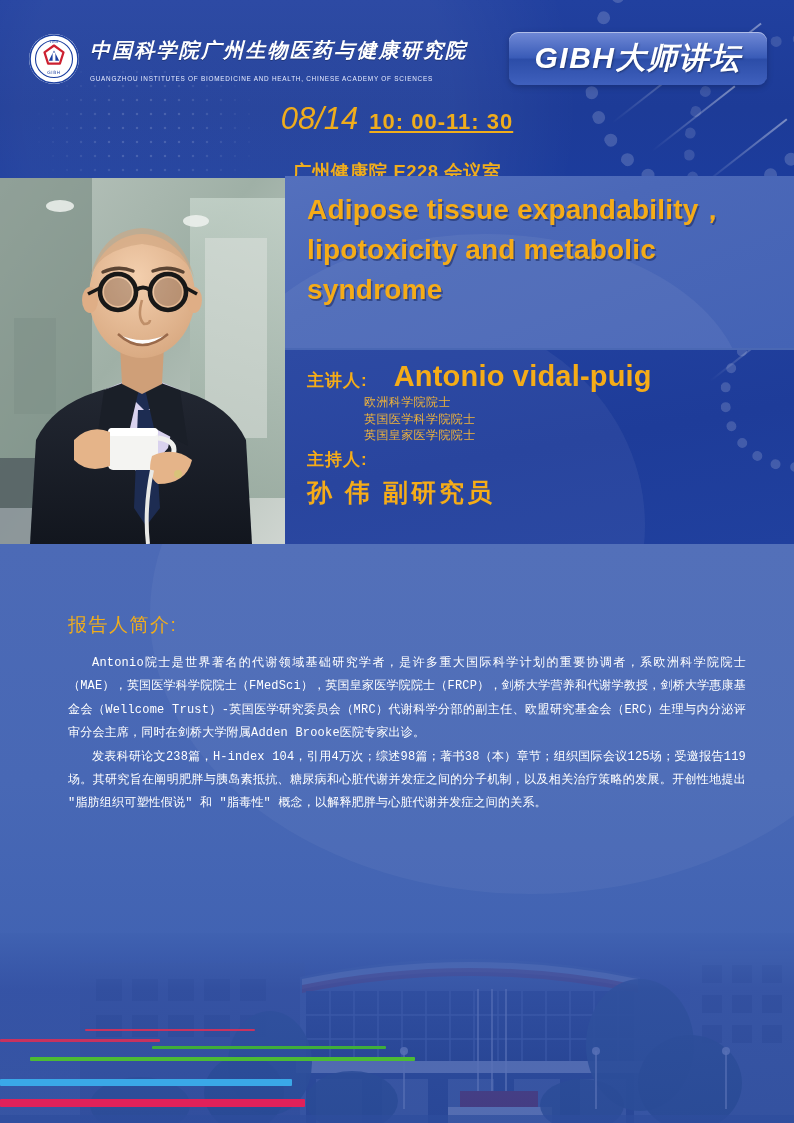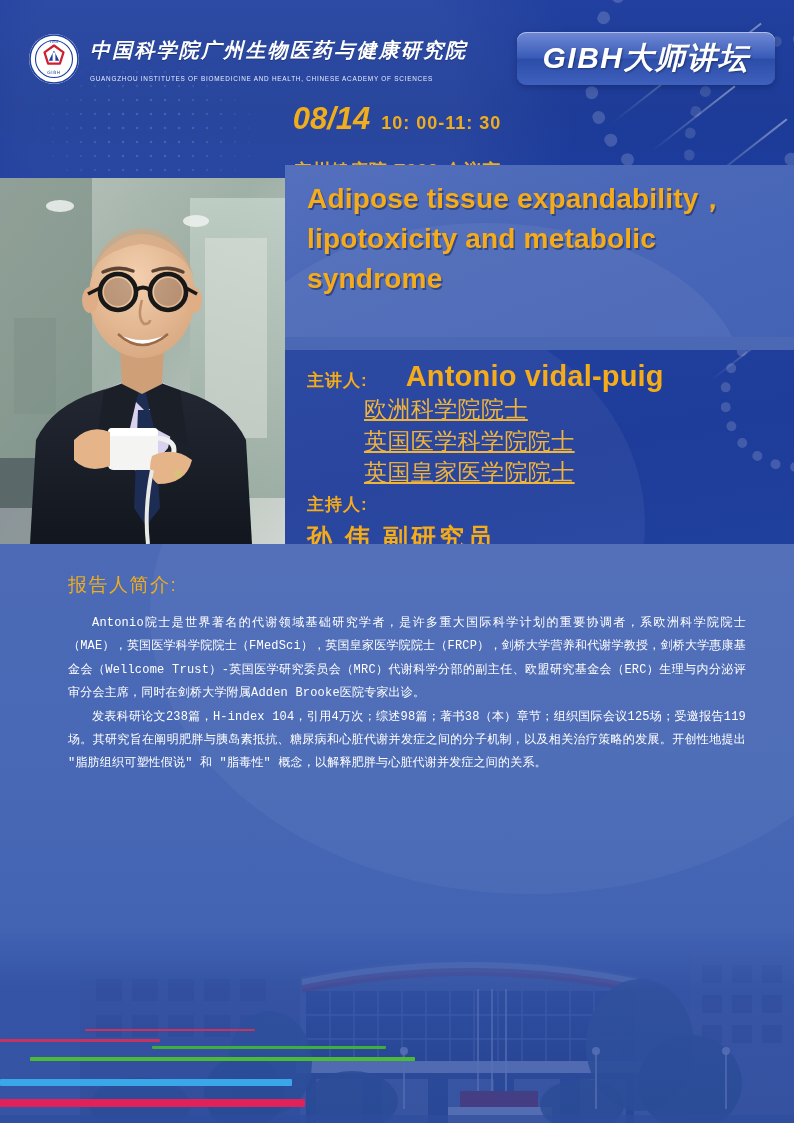--- a/index.html
+++ b/index.html
@@ -61,55 +61,55 @@
     font-weight:700; font-style:italic; white-space:nowrap;
     text-shadow:0 1px 0 rgba(0,0,0,.25);
   }
   .logo-en{
     font-size:6.4px; color:#e7ecff; letter-spacing:.75px; white-space:nowrap;
     transform:scaleY(1.18); transform-origin:left top;
   }
 
   
   .badge{
-    position:absolute; right:19px; top:32px;
+    position:absolute; right:27px; top:32px;
     width:258px; height:53px; border-radius:9px;
     background:linear-gradient(180deg,#6b87d8 0%,#40..., #2f51ad 55%, #2a4aa6 100%);
     background:linear-gradient(180deg,#7089d6 0%,#3a5cb8 48%,#2c4da8 52%,#3f60bd 100%);
     box-shadow:inset 0 1px 0 rgba(255,255,255,.45), 0 2px 6px rgba(0,0,0,.22);
     display:flex; align-items:center; justify-content:center;
   }
   .badge-text{
     font-size:30px; font-weight:700; font-style:italic;
     color:#fff; letter-spacing:1.5px; white-space:nowrap;
     text-shadow:1px 1px 2px rgba(0,0,0,.35);
   }
 
   
   .datebar{ position:absolute; left:0; top:103px; width:794px; text-align:center; }
   .date-row{ display:flex; align-items:baseline; justify-content:center; gap:11px; }
   .date-big{
-    font-size:31px; font-weight:700; font-style:italic; color:#f0ad1c;
+    font-size:31px; font-weight:400; font-style:italic; color:#f0ad1c;
     letter-spacing:0px; line-height:1;
   }
-  .date-time{ font-size:18px; color:#f0ad1c; font-weight:600; letter-spacing:1px; }
+  .date-time{ font-size:22px; color:#f0ad1c; font-weight:600; letter-spacing:1px;text-decoration:underline; }
   .venue{
     margin-top:24px; font-size:18.5px; color:#f0ad1c; font-weight:600;
     letter-spacing:.5px;
   }
 
   
   .photo{
     position:absolute; left:0; top:178px; width:285px; height:366px;
     overflow:hidden; background:#8e9a94;
   }
 
   
   .titleblock{
-    position:absolute; left:285px; top:165px; width:509px; height:172px;
+    position:absolute; left:285px; top:176px; width:509px; height:172px;
     background:linear-gradient(160deg,#5470bd 0%,#4b68b8 40%,#4463b5 100%);
     overflow:hidden;
   }
   .titleblock:before{
     content:""; position:absolute; left:-60px; top:58px; width:520px; height:330px;
     border-radius:50%; background:rgba(255,255,255,.055);
   }
   .title-txt{
     position:relative; z-index:2;
     padding:14px 20px 0 22px;
@@ -132,39 +132,39 @@
   .sp-dotarc{
     position:absolute; right:-76px; top:-28px; width:150px; height:150px;
     border-radius:50%; border:10px dotted rgba(255,255,255,.16);
   }
   .sp-line{
     position:absolute; right:-6px; top:30px; width:90px; height:1.5px;
     background:linear-gradient(90deg,rgba(255,255,255,0),rgba(255,255,255,.35));
     transform:rotate(-38deg); transform-origin:left center;
   }
   .sp-inner{ position:relative; z-index:2; padding:10px 0 0 22px; }
-  .sp-row{ display:flex; align-items:baseline; gap:16px; }
+  .sp-row{ display:flex; align-items:baseline; gap:4px; }
   .sp-label{ font-size:17px; font-weight:700; color:#f5ac18; letter-spacing:1px; white-space:nowrap; }
   .sp-name{ font-size:29px; font-weight:700; color:#f5ac18; letter-spacing:.2px;margin-left:22px; }
   .sp-titles{ margin-left:57px; margin-top:1px; }
-  .sp-title-line{ font-size:23px; color:#f0b43a; line-height:1.38; letter-spacing:.4px;text-decoration:underline; }
+  .sp-title-line{ font-size:12px; color:#f0b43a; line-height:1.38; letter-spacing:.4px; }
   .sp-host{ display:flex; align-items:baseline; gap:5px; margin-top:4px;flex-direction:column; }
   .sp-host-name{ font-size:25px; font-weight:700; color:#f5ac18; letter-spacing:3px; }
 
   
   .bio{
     position:absolute; left:0; top:544px; width:794px; height:430px;
     background:linear-gradient(180deg,#4c6ab6 0%,#4868b5 55%,#4062b2 100%);
     overflow:hidden;
   }
   .bio:before{
     content:""; position:absolute; left:150px; top:-210px; width:760px; height:560px;
     border-radius:50%; background:rgba(255,255,255,.045);
   }
-  .bio-inner{ position:relative; z-index:3; padding:28px 48px 0 68px; }
+  .bio-inner{ position:relative; z-index:3; padding:28px 48px 0 68px;margin-top:40px; }
   .bio-heading{
     font-size:19px; color:#f0ad1c; letter-spacing:1.5px; font-weight:500;
     margin-bottom:14px;
   }
   .bio-p{
     font-family:Liberation Mono, monospace;
     font-size:12px; line-height:1.95; color:#ffffff;
     text-align:justify; text-align-last:left;
     text-indent:2em; letter-spacing:.2px;
     margin-bottom:0px;

